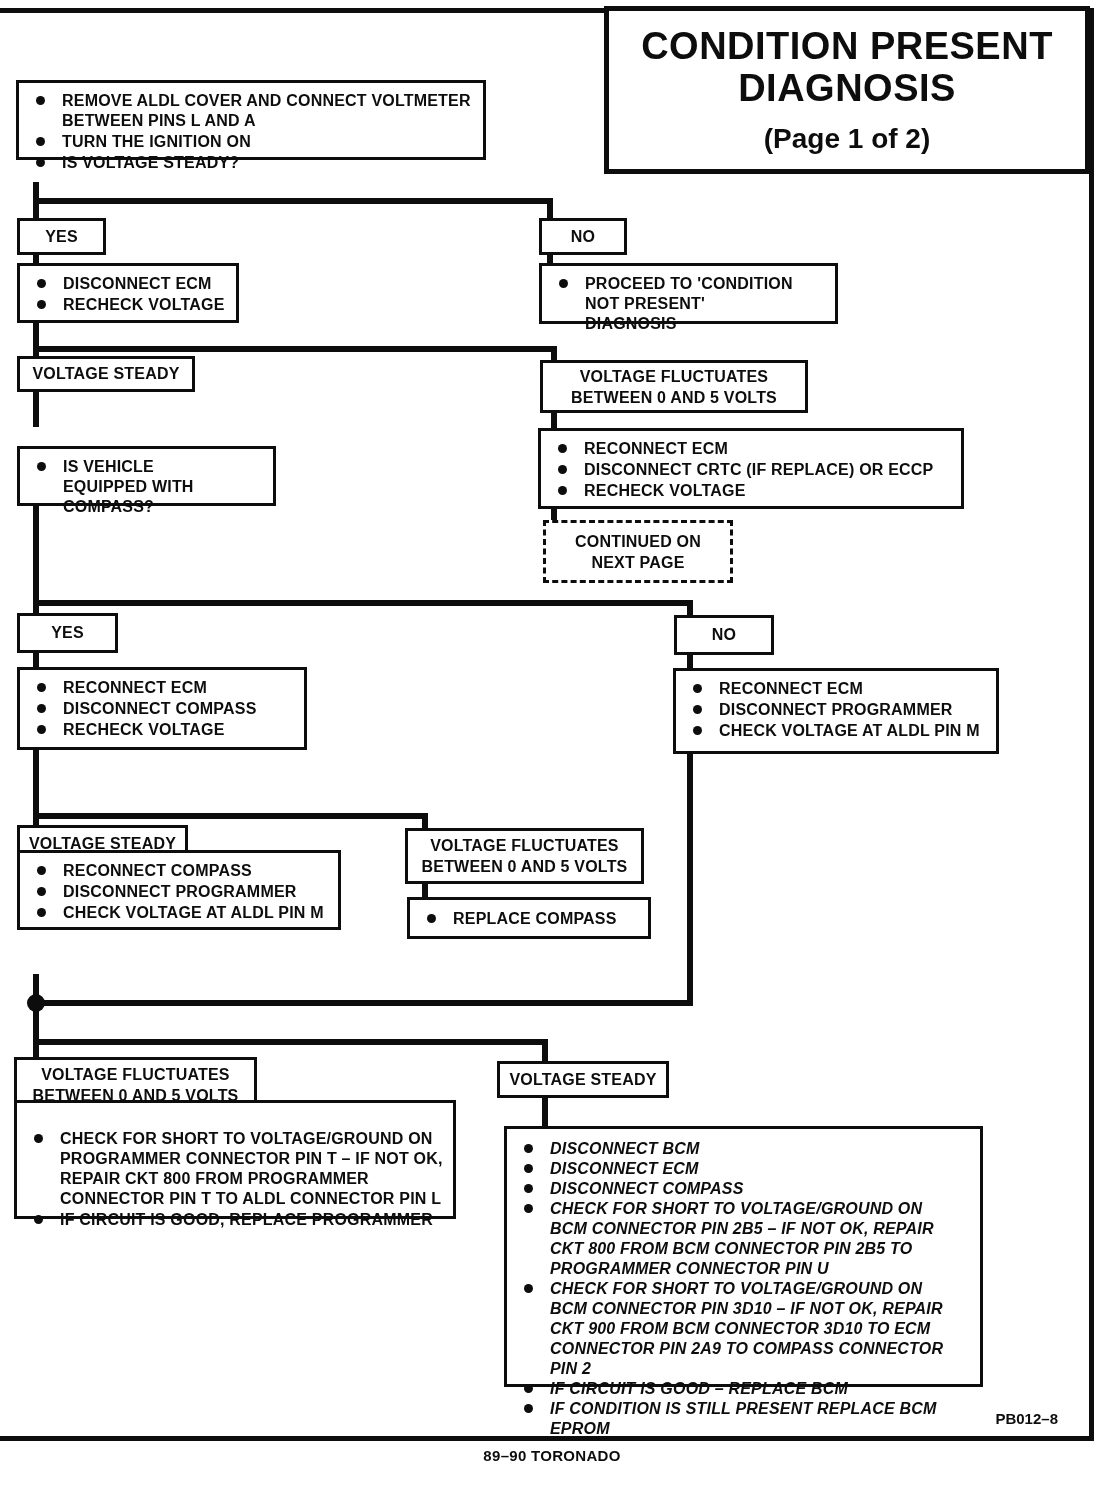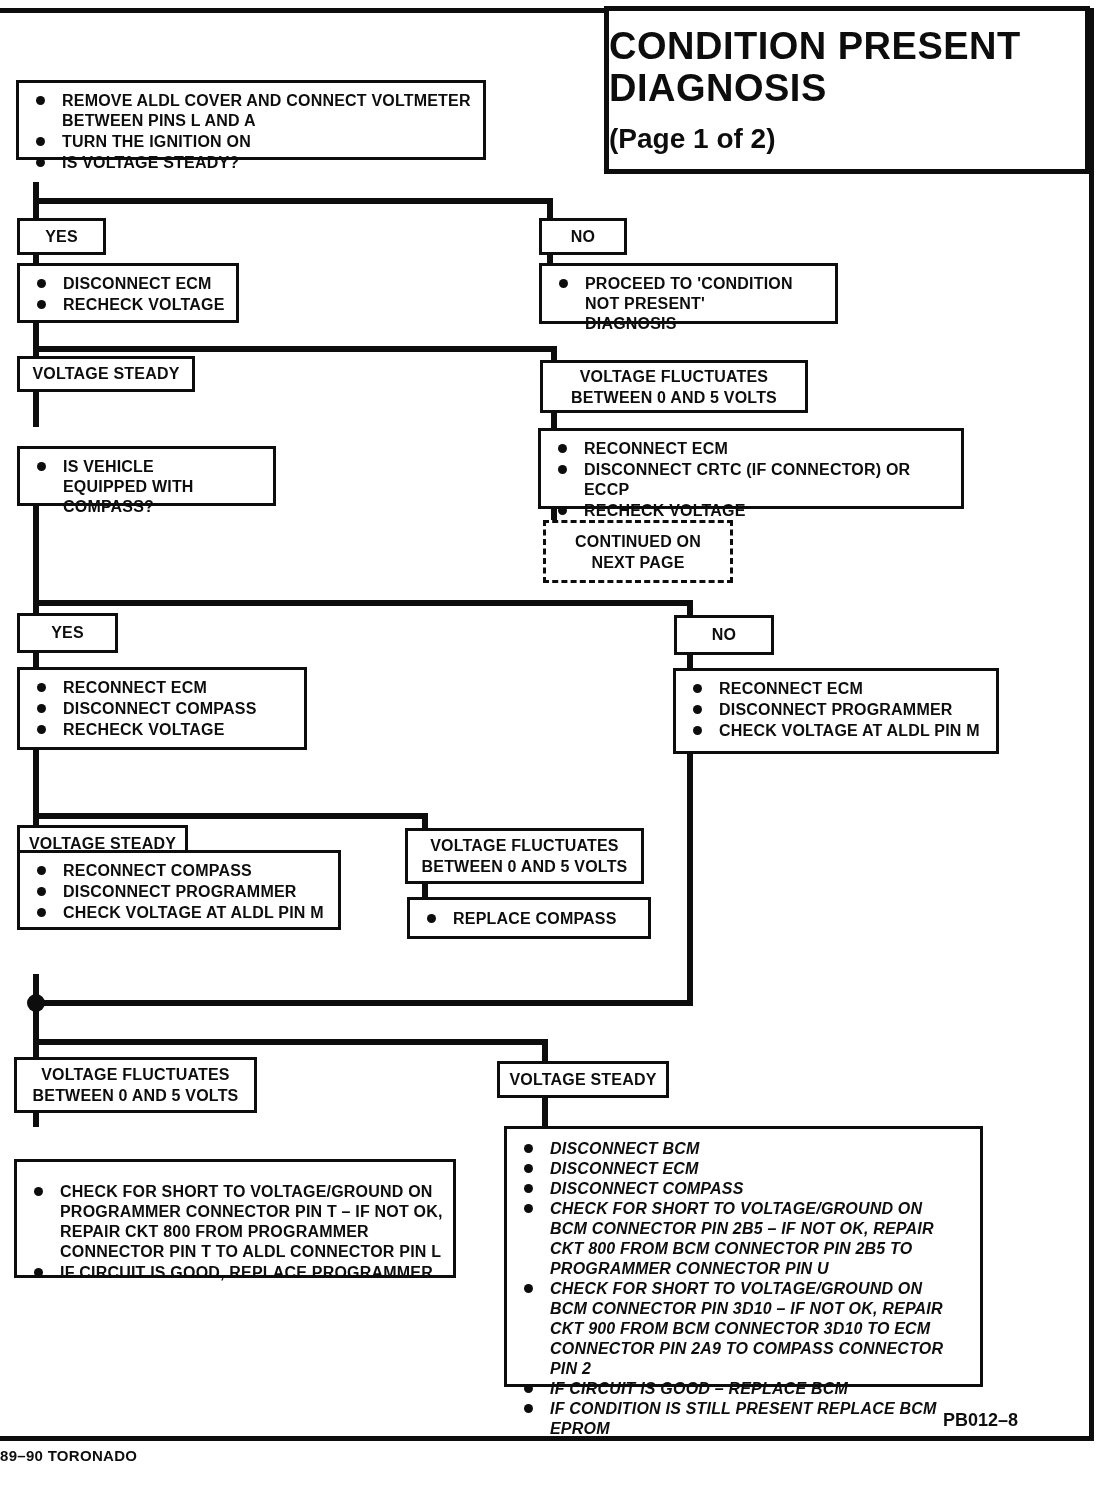--- a/index.html
+++ b/index.html
@@ -12,27 +12,27 @@
   .lblbox{display:flex;align-items:center;justify-content:center;text-align:center;
           font-size:16px;letter-spacing:0.2px;}
   .lines{flex-direction:column;line-height:21px;}
   .bul{padding:8px 8px 8px 0;}
   .bul ul{margin:0;padding:0;list-style:none;font-size:16px;line-height:20px;}
   .bul li{position:relative;padding-left:43px;margin:0 0 1px 0;letter-spacing:0.2px;}
   .bul li::before{content:"";position:absolute;left:17px;top:5px;width:9px;height:9px;
                   border-radius:50%;background:#0d0d0d;}
   .bul.tight li{margin-bottom:0;}
   #title-box{left:604px;top:6px;width:486px;height:168px;border-width:5px;
-             display:flex;flex-direction:column;align-items:flex-start;justify-content:center;}
+             display:flex;flex-direction:column;align-items:center;justify-content:center;}
   .title-main{font-size:38px;line-height:42px;letter-spacing:0.5px;}
   .title-page{font-size:28px;margin-top:14px;}
   .dot{position:absolute;width:18px;height:18px;border-radius:50%;background:#0d0d0d;}
-  .footer-code{position:absolute;left:888px;top:1410px;width:130px;text-align:right;
-               font-size:18px;}
-  .footer-model{position:absolute;left:0;top:1447px;width:1104px;text-align:left;
+  .footer-code{position:absolute;left:928px;top:1410px;width:130px;text-align:right;
+               font-size:15px;}
+  .footer-model{position:absolute;left:0;top:1447px;width:1104px;text-align:center;
                 font-size:15px;letter-spacing:0.3px;}
 </style>
 </head>
 <body>
 
 <div id="page">
 
   <div class="ln" style="left:0;top:8px;width:604px;height:5px;"></div>
   <div class="ln" style="left:1089px;top:8px;width:5px;height:1433px;"></div>
   <div class="ln" style="left:0;top:1436px;width:1094px;height:5px;"></div>
@@ -109,21 +109,21 @@
   </div>
 
   <div class="box bul" style="left:17px;top:426px;width:259px;height:60px;padding-right:40px;margin-top:20px;">
     <ul>
       <li>IS VEHICLE EQUIPPED WITH COMPASS?</li>
     </ul>
   </div>
   <div class="box bul" style="left:538px;top:428px;width:426px;height:81px;">
     <ul>
       <li>RECONNECT ECM</li>
-      <li>DISCONNECT CRTC (IF CONNECTOR) OR ECCP</li>
+      <li>DISCONNECT CRTC (IF REPLACE) OR ECCP</li>
       <li>RECHECK VOLTAGE</li>
     </ul>
   </div>
 
   <div class="box dashed lblbox lines" style="left:543px;top:520px;width:190px;height:63px;">
     <span>CONTINUED ON</span>
     <span>NEXT PAGE</span>
   </div>
 
   <div class="box lblbox" style="left:17px;top:613px;width:101px;height:40px;">
@@ -170,21 +170,21 @@
   </div>
 
   <div class="box lblbox lines" style="left:14px;top:1057px;width:243px;height:56px;">
     <span>VOLTAGE FLUCTUATES</span>
     <span>BETWEEN 0 AND 5 VOLTS</span>
   </div>
   <div class="box lblbox" style="left:497px;top:1061px;width:172px;height:37px;">
     <span>VOLTAGE STEADY</span>
   </div>
 
-  <div class="box bul" style="left:14px;top:1159px;width:442px;height:119px;padding-top:20px;">
+  <div class="box bul" style="left:14px;top:1100px;width:442px;height:119px;padding-top:26px;">
     <ul>
       <li>CHECK FOR SHORT TO VOLTAGE/GROUND ON PROGRAMMER CONNECTOR PIN T – IF NOT OK, REPAIR CKT 800 FROM PROGRAMMER CONNECTOR PIN T TO ALDL CONNECTOR PIN L</li>
       <li>IF CIRCUIT IS GOOD, REPLACE PROGRAMMER</li>
     </ul>
   </div>
   <div class="box bul tight" style="left:504px;top:1126px;width:479px;height:261px;padding-top:10px;padding-right:30px;font-style:italic;">
     <ul>
       <li>DISCONNECT BCM</li>
       <li>DISCONNECT ECM</li>
       <li>DISCONNECT COMPASS</li>

